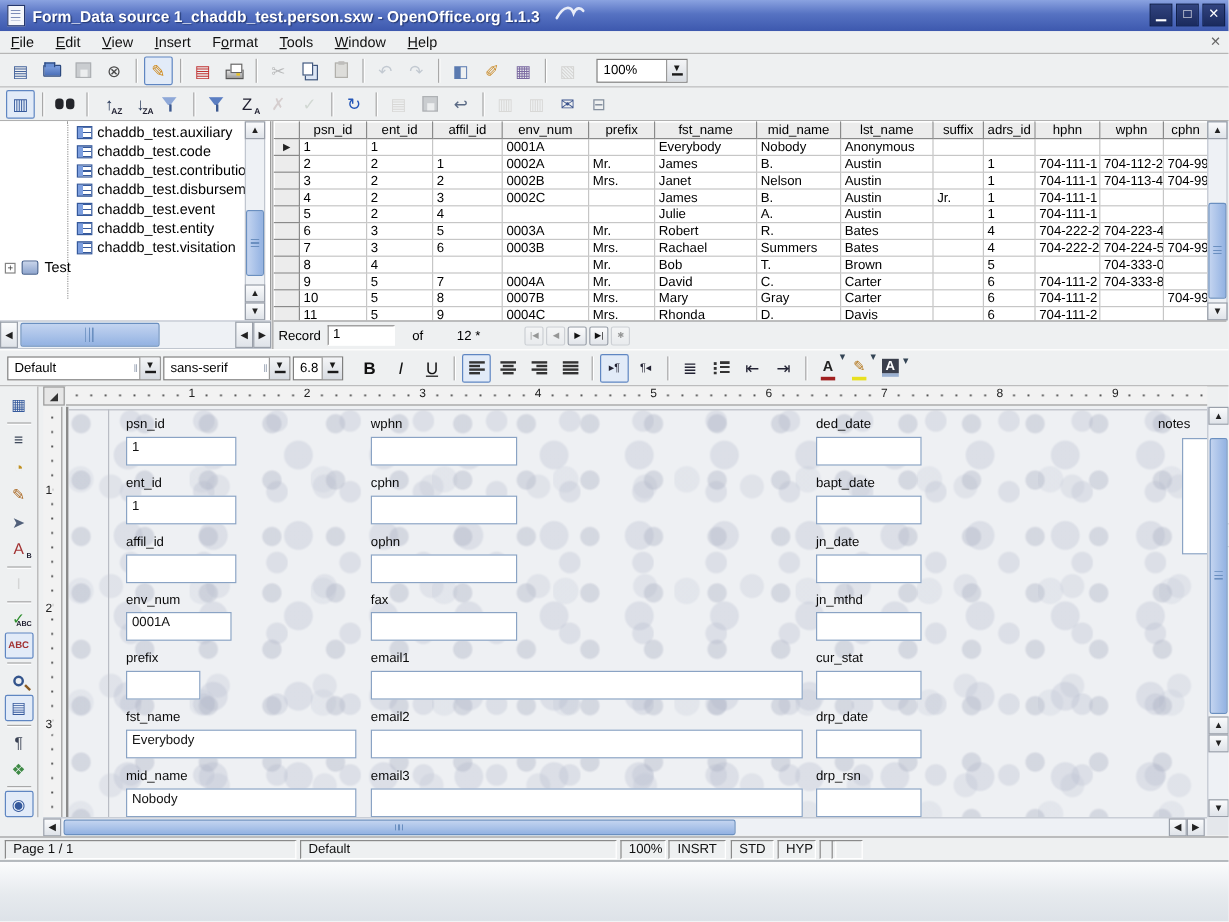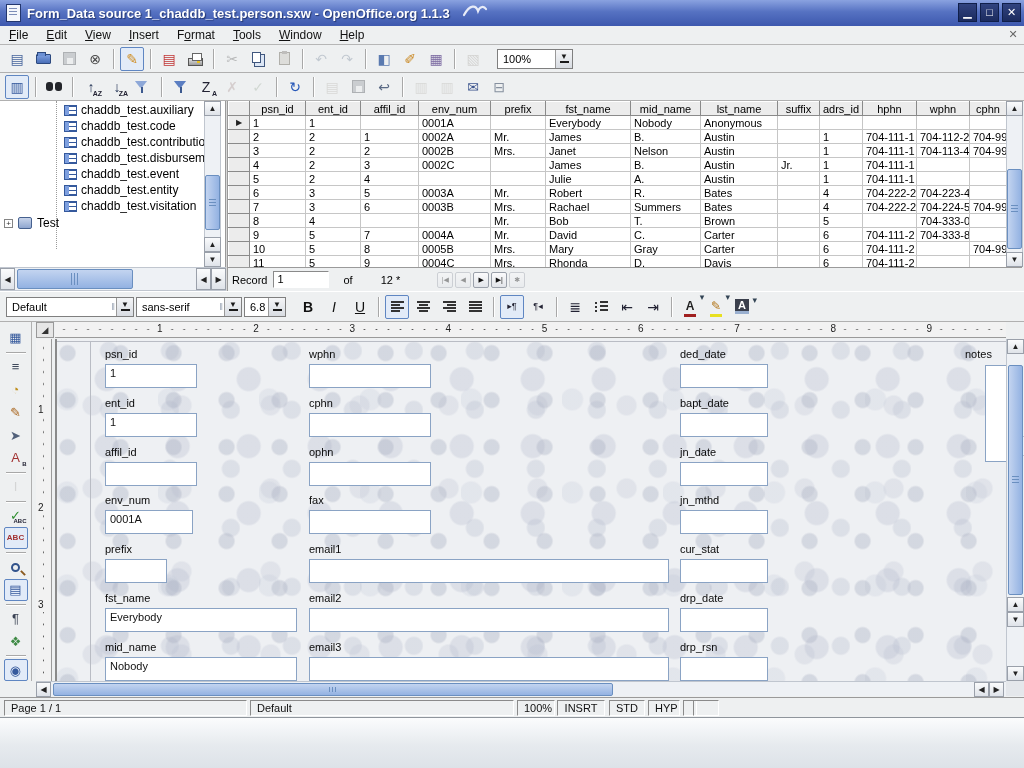--- a/index.html
+++ b/index.html
@@ -592,21 +592,21 @@
               <td>6</td>
               <td>704-111-2</td>
               <td>704-333-8</td>
               <td></td>
             </tr>
             <tr>
               <td class="rowhead"></td>
               <td>10</td>
               <td>5</td>
               <td>8</td>
-              <td>0005B</td>
+              <td>0007B</td>
               <td>Mrs.</td>
               <td>Mary</td>
               <td>Gray</td>
               <td>Carter</td>
               <td></td>
               <td>6</td>
               <td>704-111-2</td>
               <td></td>
               <td>704-99</td>
             </tr>

